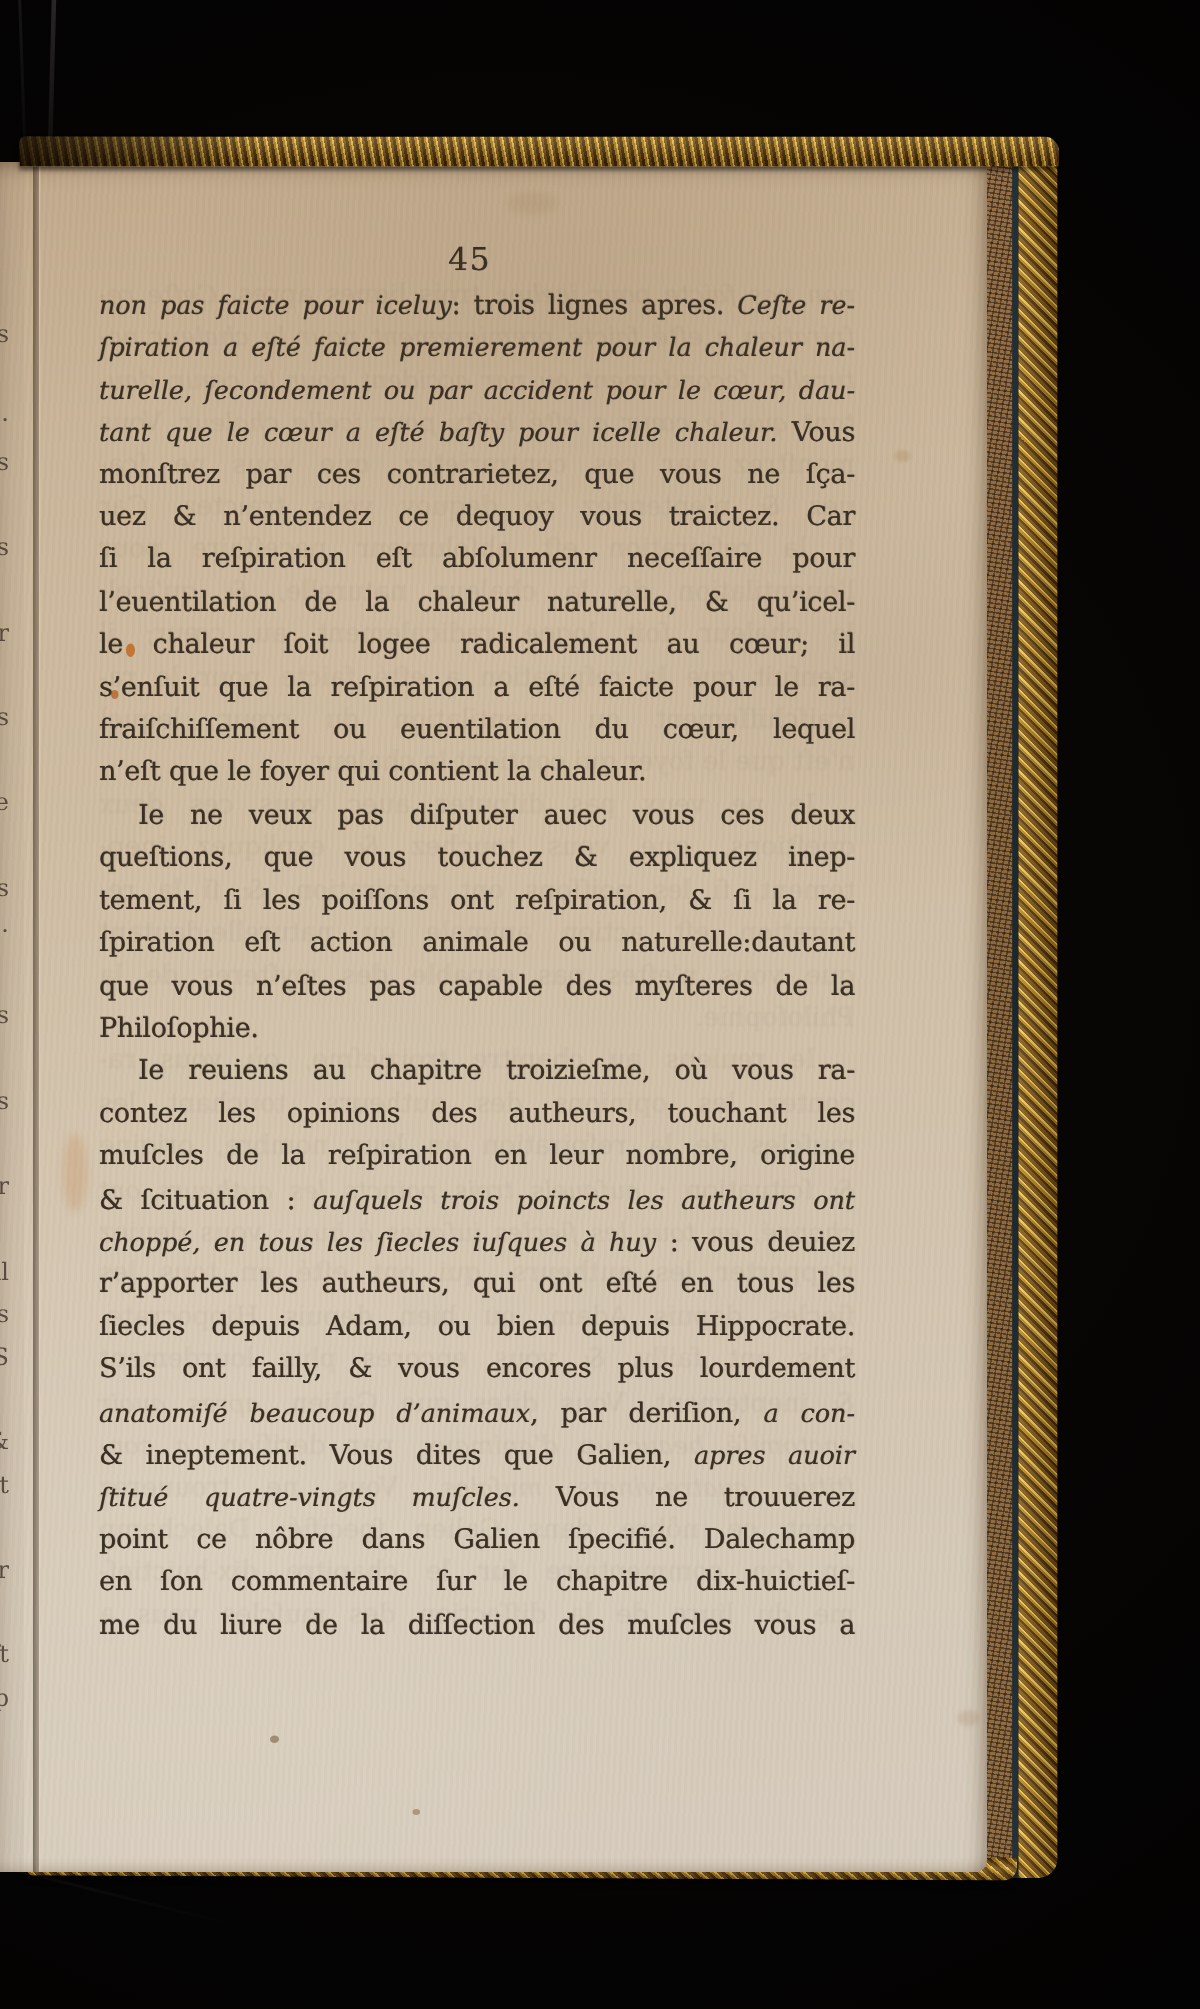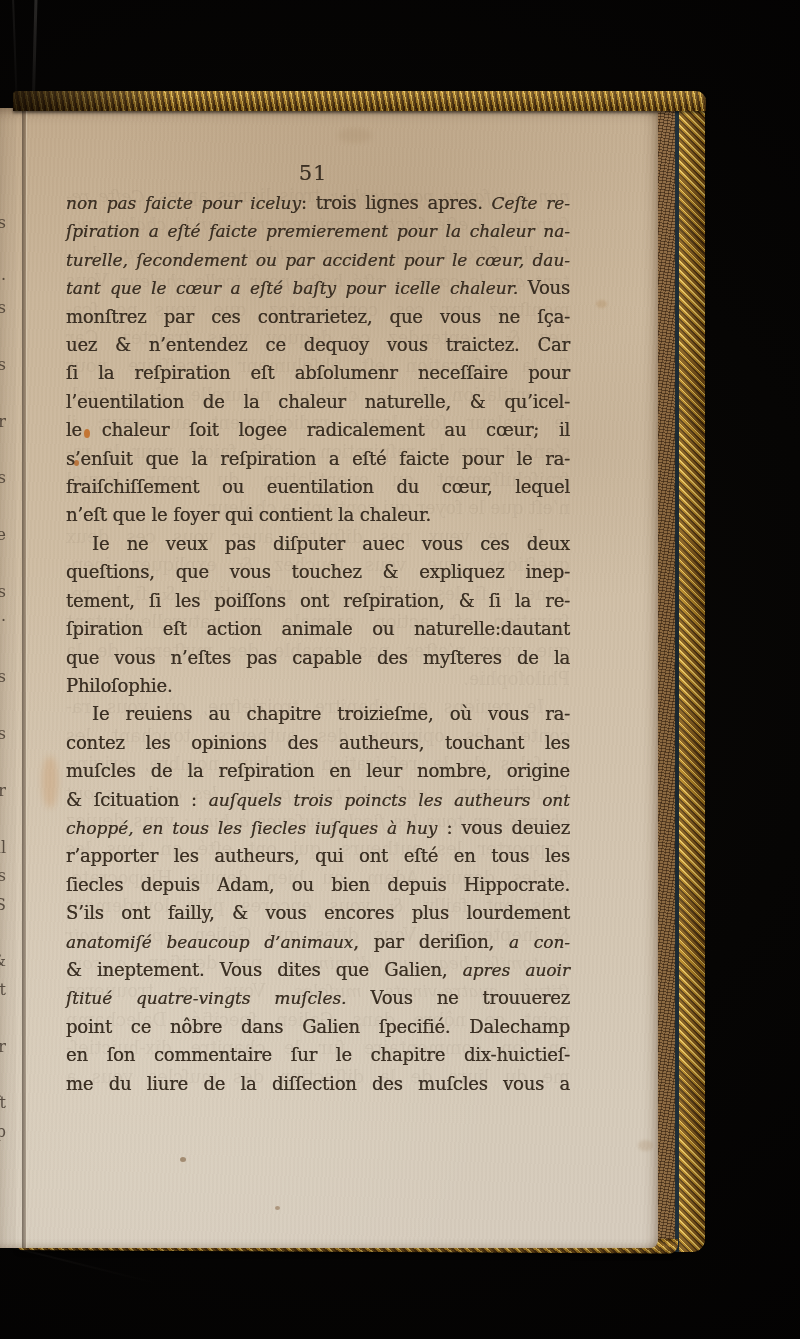--- a/index.html
+++ b/index.html
@@ -200,21 +200,21 @@
 
     <div class="spot spot-1"></div>
     <div class="spot spot-2"></div>
     <div class="spot spot-3"></div>
     <div class="spot spot-4"></div>
     <div class="spot spot-5"></div>
     <div class="spot spot-6"></div>
     <div class="spot spot-7"></div>
     <div class="spot spot-8"></div>
 
-    <div class="pagenum">51</div>
+    <div class="pagenum">45</div>
 
     <div class="ghost" id="ghost">
         <div class="tline"><span class="seg seg-italic">non pas faicte pour iceluy</span><span class="seg">: trois lignes apres. </span><span class="seg seg-italic">Ceſte re-</span></div>
         <div class="tline"><span class="seg seg-italic">ſpiration a eſté faicte premierement pour la chaleur na-</span></div>
         <div class="tline"><span class="seg seg-italic">turelle, ſecondement ou par accident pour le cœur, dau-</span></div>
         <div class="tline"><span class="seg seg-italic">tant que le cœur a eſté baſty pour icelle chaleur.</span><span class="seg"> Vous</span></div>
         <div class="tline"><span class="seg">monſtrez par ces contrarietez, que vous ne ſça-</span></div>
         <div class="tline"><span class="seg">uez &amp; n’entendez ce dequoy vous traictez. Car</span></div>
         <div class="tline"><span class="seg">ſi la reſpiration eſt abſolumenr neceſſaire pour</span></div>
         <div class="tline"><span class="seg">l’euentilation de la chaleur naturelle, &amp; qu’icel-</span></div>

